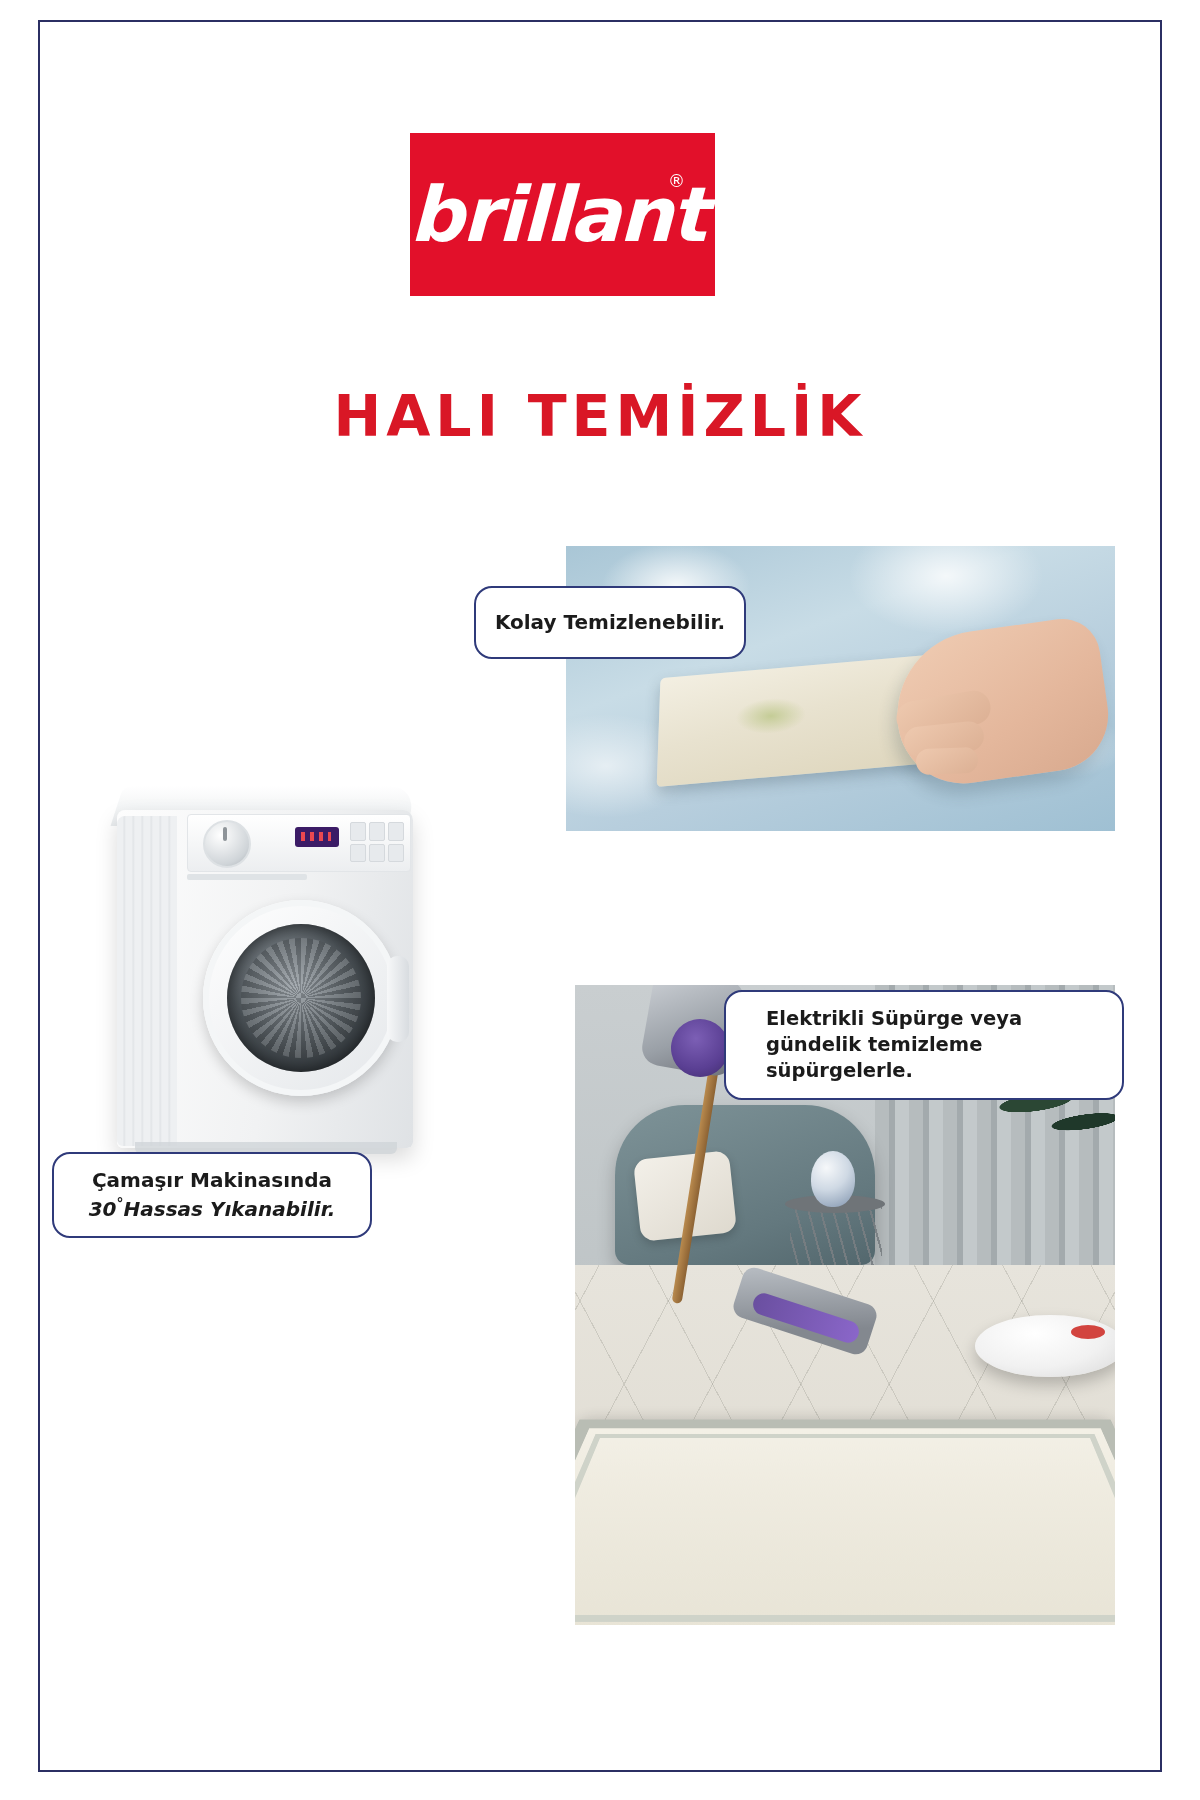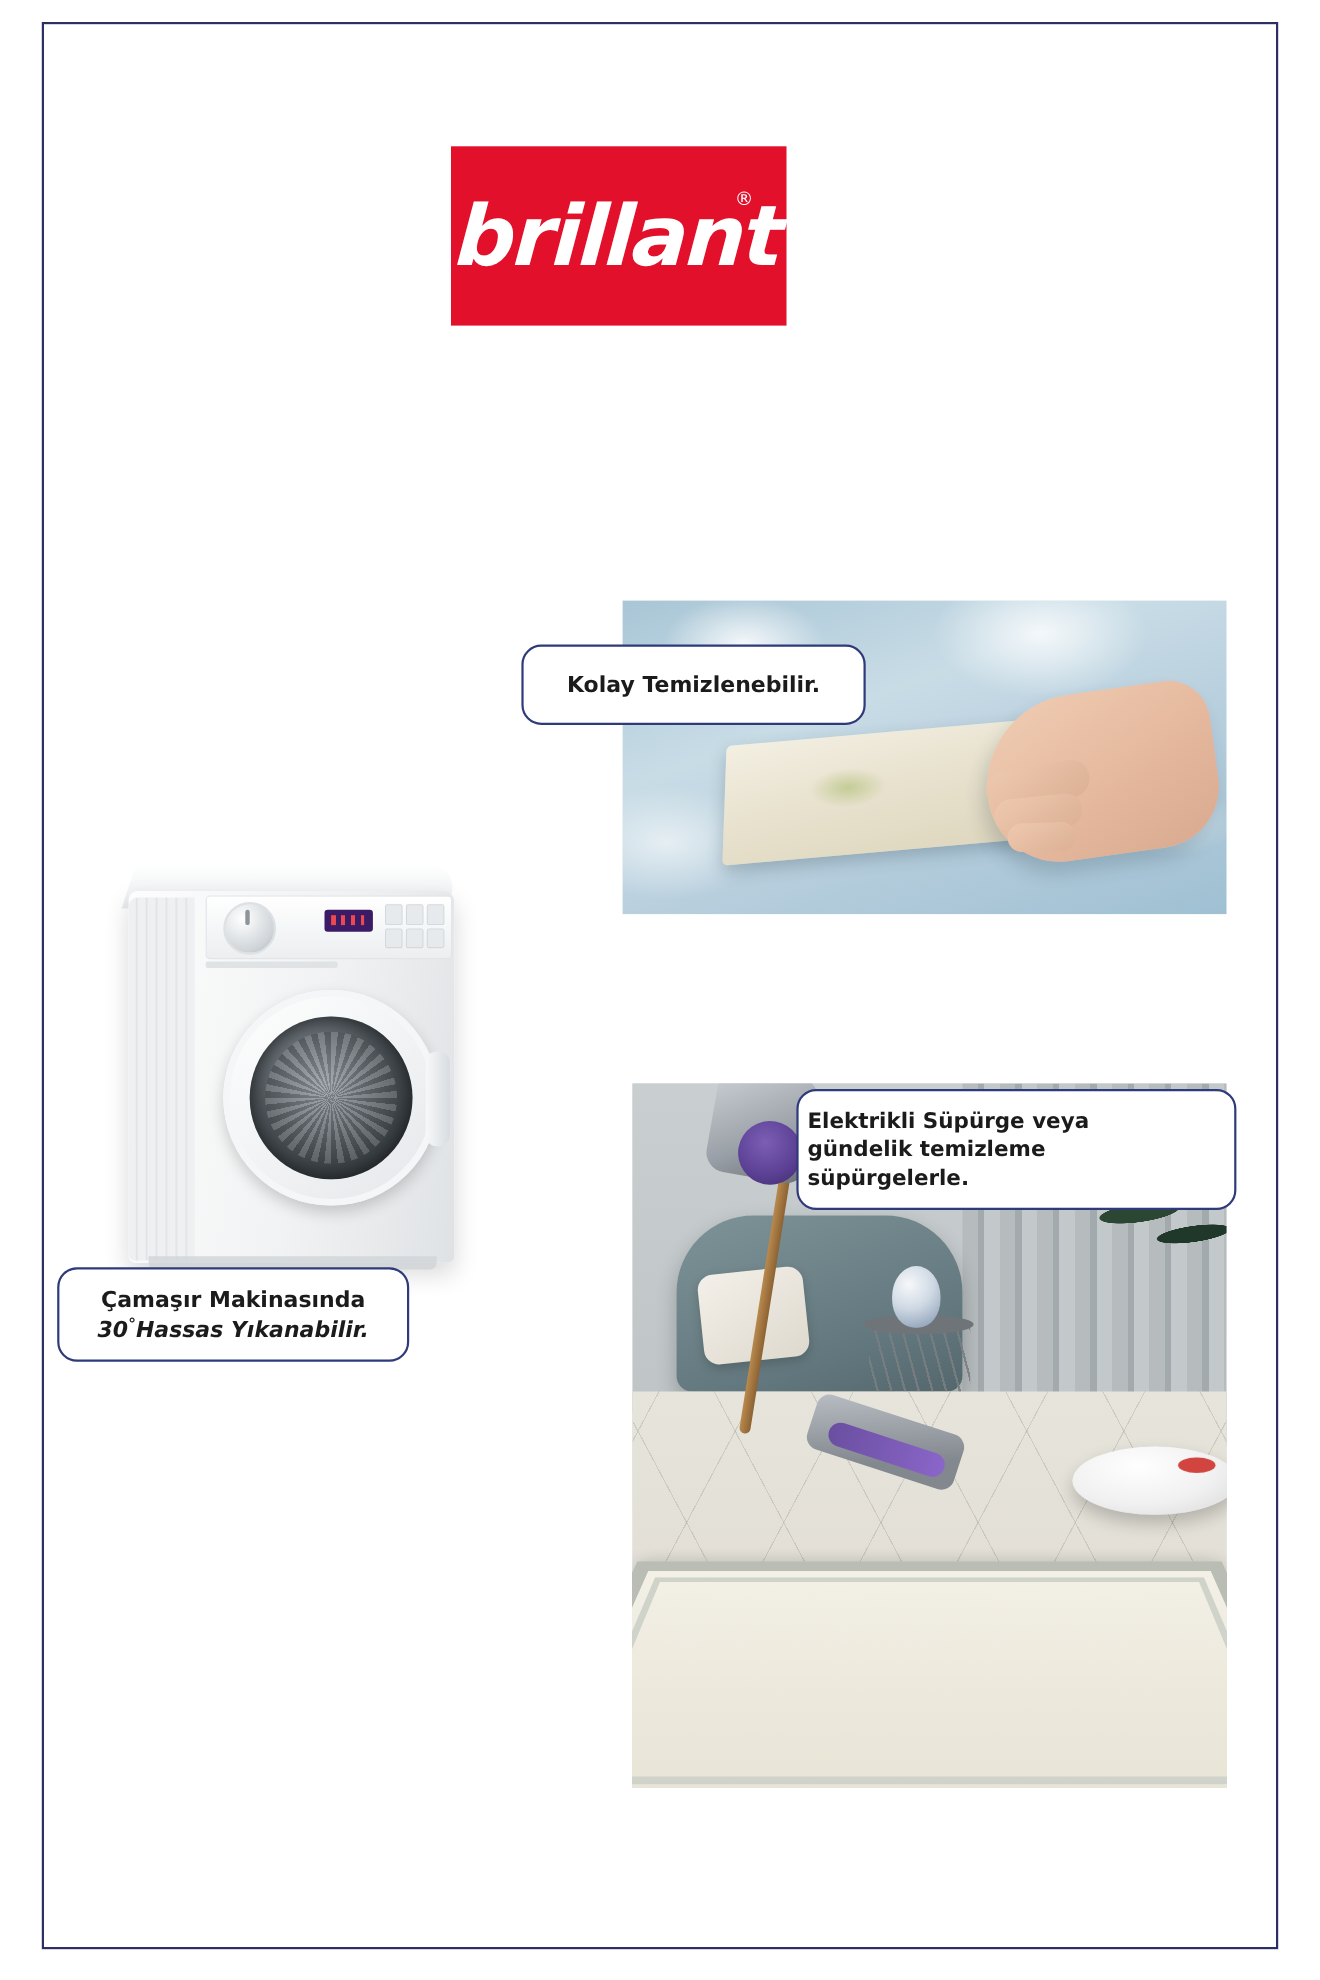--- a/index.html
+++ b/index.html
@@ -427,33 +427,33 @@
     display: flex;
     align-items: center;
     justify-content: center;
     text-align: center;
     padding: 10px 18px;
   }
 
   .bubble-clean {
     left: 474px;
     top: 586px;
-    width: 313px;
+    width: 272px;
     height: 73px;
     z-index: 5;
   }
   .bubble-vacuum {
     left: 724px;
     top: 990px;
     width: 400px;
     height: 110px;
     z-index: 5;
     text-align: left;
     justify-content: flex-start;
-    padding-left: 8px;
+    padding-left: 40px;
     font-size: 19.5px;
   }
   .bubble-wash {
     left: 52px;
     top: 1152px;
     width: 320px;
     height: 86px;
     z-index: 5;
     line-height: 1.35;
   }
@@ -465,20 +465,21 @@
 
 <div class="page">
 
   <div class="frame"></div>
 
   <div class="logo-box">
     <div class="logo-word">brillant</div>
     <div class="logo-reg">®</div>
   </div>
 
+  <div class="headline">HALI TEMİZLİK</div>
 
   <div class="photo-wipe">
     <div class="damask"></div>
     <div class="cloth"></div>
     <div class="cloth-motif"></div>
     <div class="hand"></div>
     <div class="finger f1"></div>
     <div class="finger f2"></div>
     <div class="finger f3"></div>
   </div>

